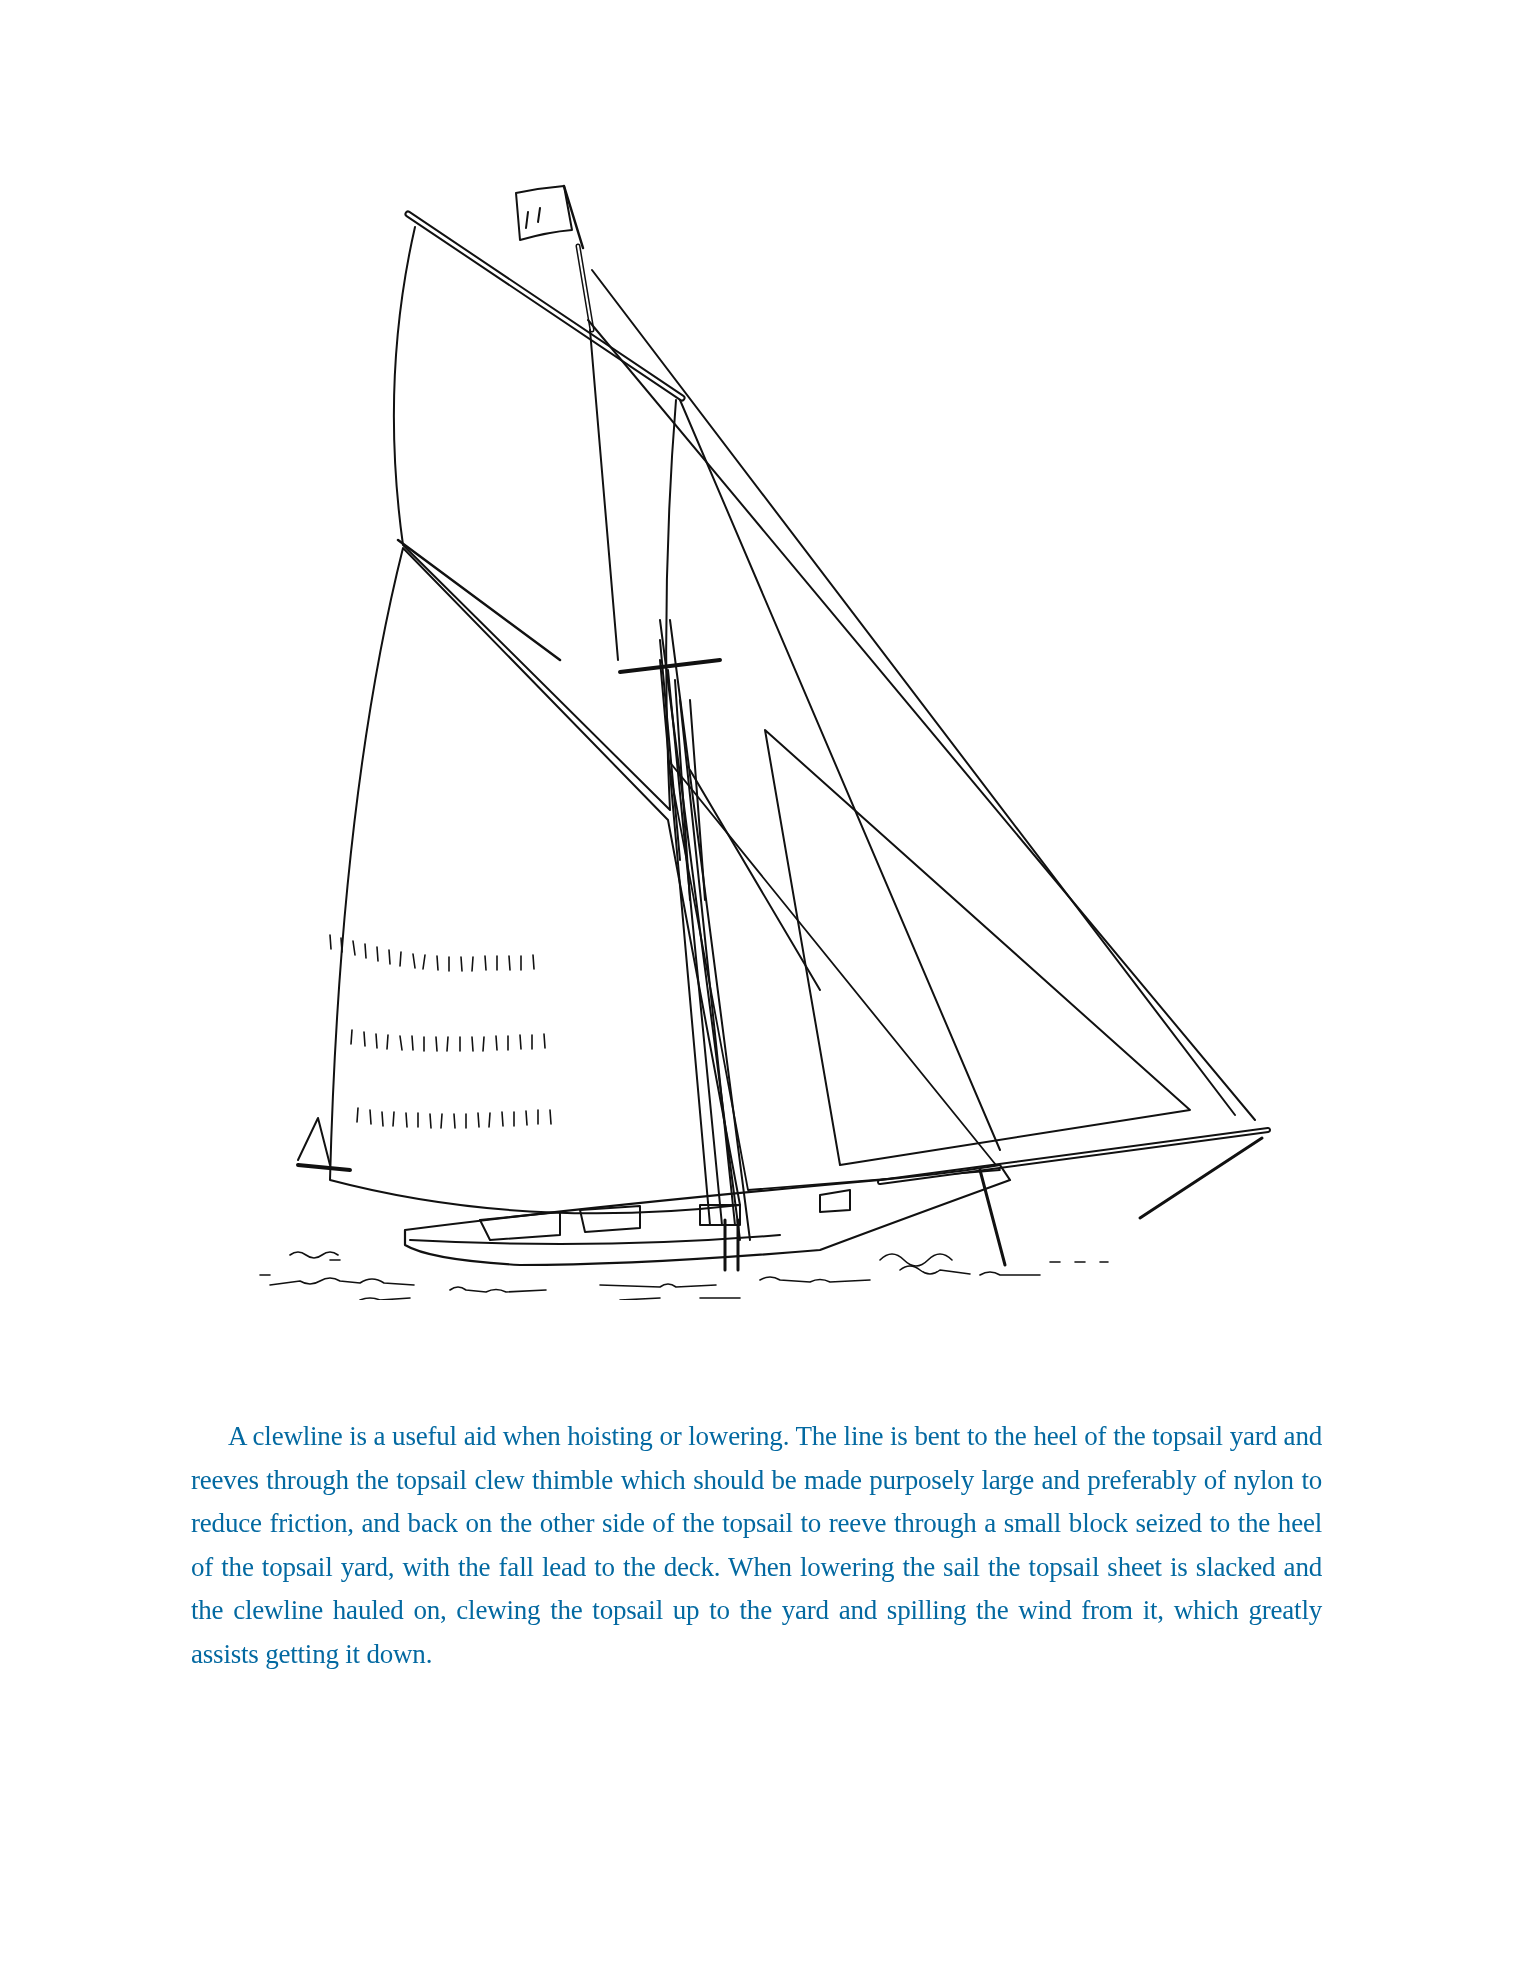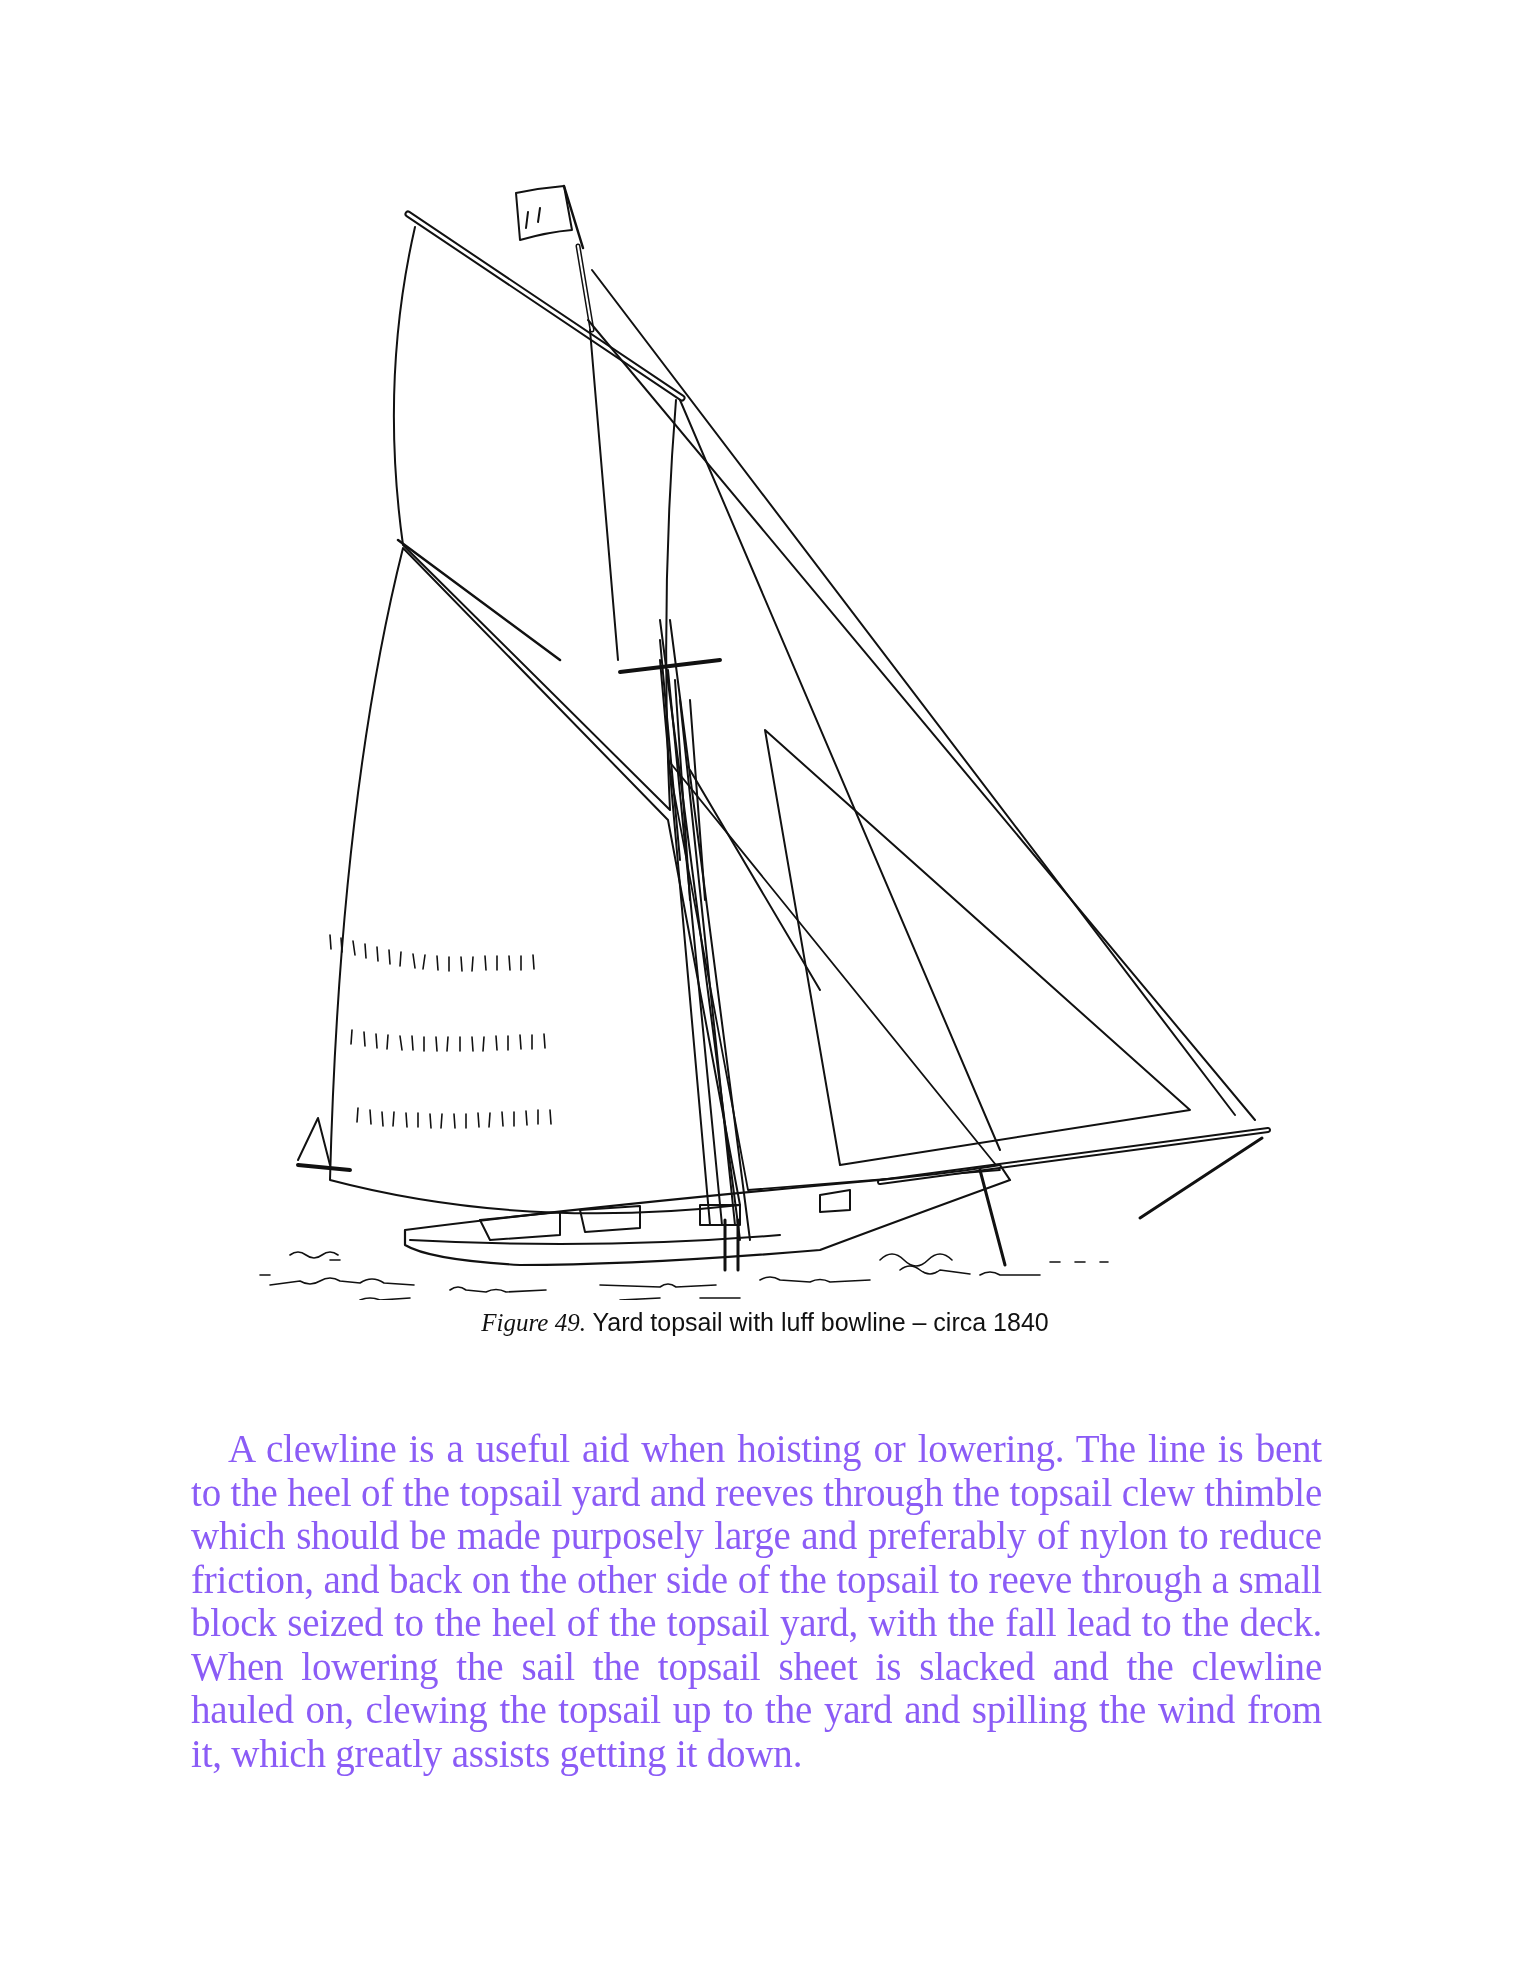--- a/index.html
+++ b/index.html
@@ -8,22 +8,22 @@
   .figure { position: absolute; left: 250px; top: 170px; width: 1030px; height: 1130px; }
   .figure svg { width: 100%; height: 100%; }
   .caption {
     position: absolute; left: 0; top: 1308px; width: 1530px; text-align: center;
     font-size: 25px; color: #111;
   }
   .caption .fig-label { font-family: "Liberation Serif", serif; font-style: italic; }
   .caption .fig-text { font-family: "Liberation Sans", sans-serif; }
   .body-text {
     position: absolute; left: 191px; top: 1388px; width: 1131px;
-    font-family: "Liberation Serif", serif; font-size: 39px; line-height: 43.5px;
-    color: #8b5cf6; text-align: justify; text-indent: 37px; letter-spacing: -0.2px;
+    font-family: "Liberation Serif", serif; font-size: 27px; line-height: 43.5px;
+    color: #0369a1; text-align: justify; text-indent: 37px; letter-spacing: -0.2px;
   }
 </style>
 </head>
 <body>
 
 <div class="page">
 
   <div class="figure">
     <svg viewBox="250 170 1030 1130" xmlns="http://www.w3.org/2000/svg" fill="none" stroke="#111" stroke-width="2" stroke-linecap="round" stroke-linejoin="round">
 
@@ -80,19 +80,16 @@
       <path d="M480 1220 L560 1212 L560 1235 L490 1240 Z M580 1210 L640 1206 L640 1228 L585 1232 Z M700 1205 L740 1205 L740 1225 L700 1225 Z M820 1195 L850 1190 L850 1210 L820 1212 Z"></path>
       <path d="M725 1220 L725 1270 M738 1220 L738 1270" stroke-width="3"></path>
 
       <g stroke-width="1.6">
         <path d="M290 1255 q8 -6 16 0 q8 6 16 0 q8 -6 16 0 M330 1260 l10 0 M270 1285 l30 -4 q10 6 20 0 q10 -6 20 0 l20 2 q12 -8 24 0 l30 2 M360 1300 q10 -4 20 0 l30 -2 M450 1290 q8 -6 16 0 l20 2 q10 -5 20 0 l40 -2 M600 1285 l60 2 q8 -6 16 0 l40 -2 M760 1280 q10 -6 20 0 l30 2 q10 -5 20 0 l40 -2 M900 1270 q10 -8 20 0 q10 8 20 0 l30 4 M980 1275 q10 -6 20 0 l40 0 M1050 1262 l10 0 M1075 1262 l10 0 M1100 1262 l8 0"></path>
         <path d="M880 1260 q12 -12 24 0 q12 12 24 0 q12 -12 24 0 M260 1275 l10 0 M620 1300 l40 -2 M700 1298 l40 0"></path>
       </g>
     </svg>
   </div>
 
-  <div class="caption">
-    <span class="fig-label">Figure 49.</span><span class="fig-text"> Yard topsail with luff bowline – circa 1840</span>
-  </div>
 
   <p class="body-text">A clewline is a useful aid when hoisting or lowering. The line is bent to the heel of the topsail yard and reeves through the topsail clew thimble which should be made purposely large and preferably of nylon to reduce friction, and back on the other side of the topsail to reeve through a small block seized to the heel of the topsail yard, with the fall lead to the deck. When lowering the sail the topsail sheet is slacked and the clewline hauled on, clewing the topsail up to the yard and spilling the wind from it, which greatly assists getting it down.</p>
 
 </div>
 
 </body></html>

